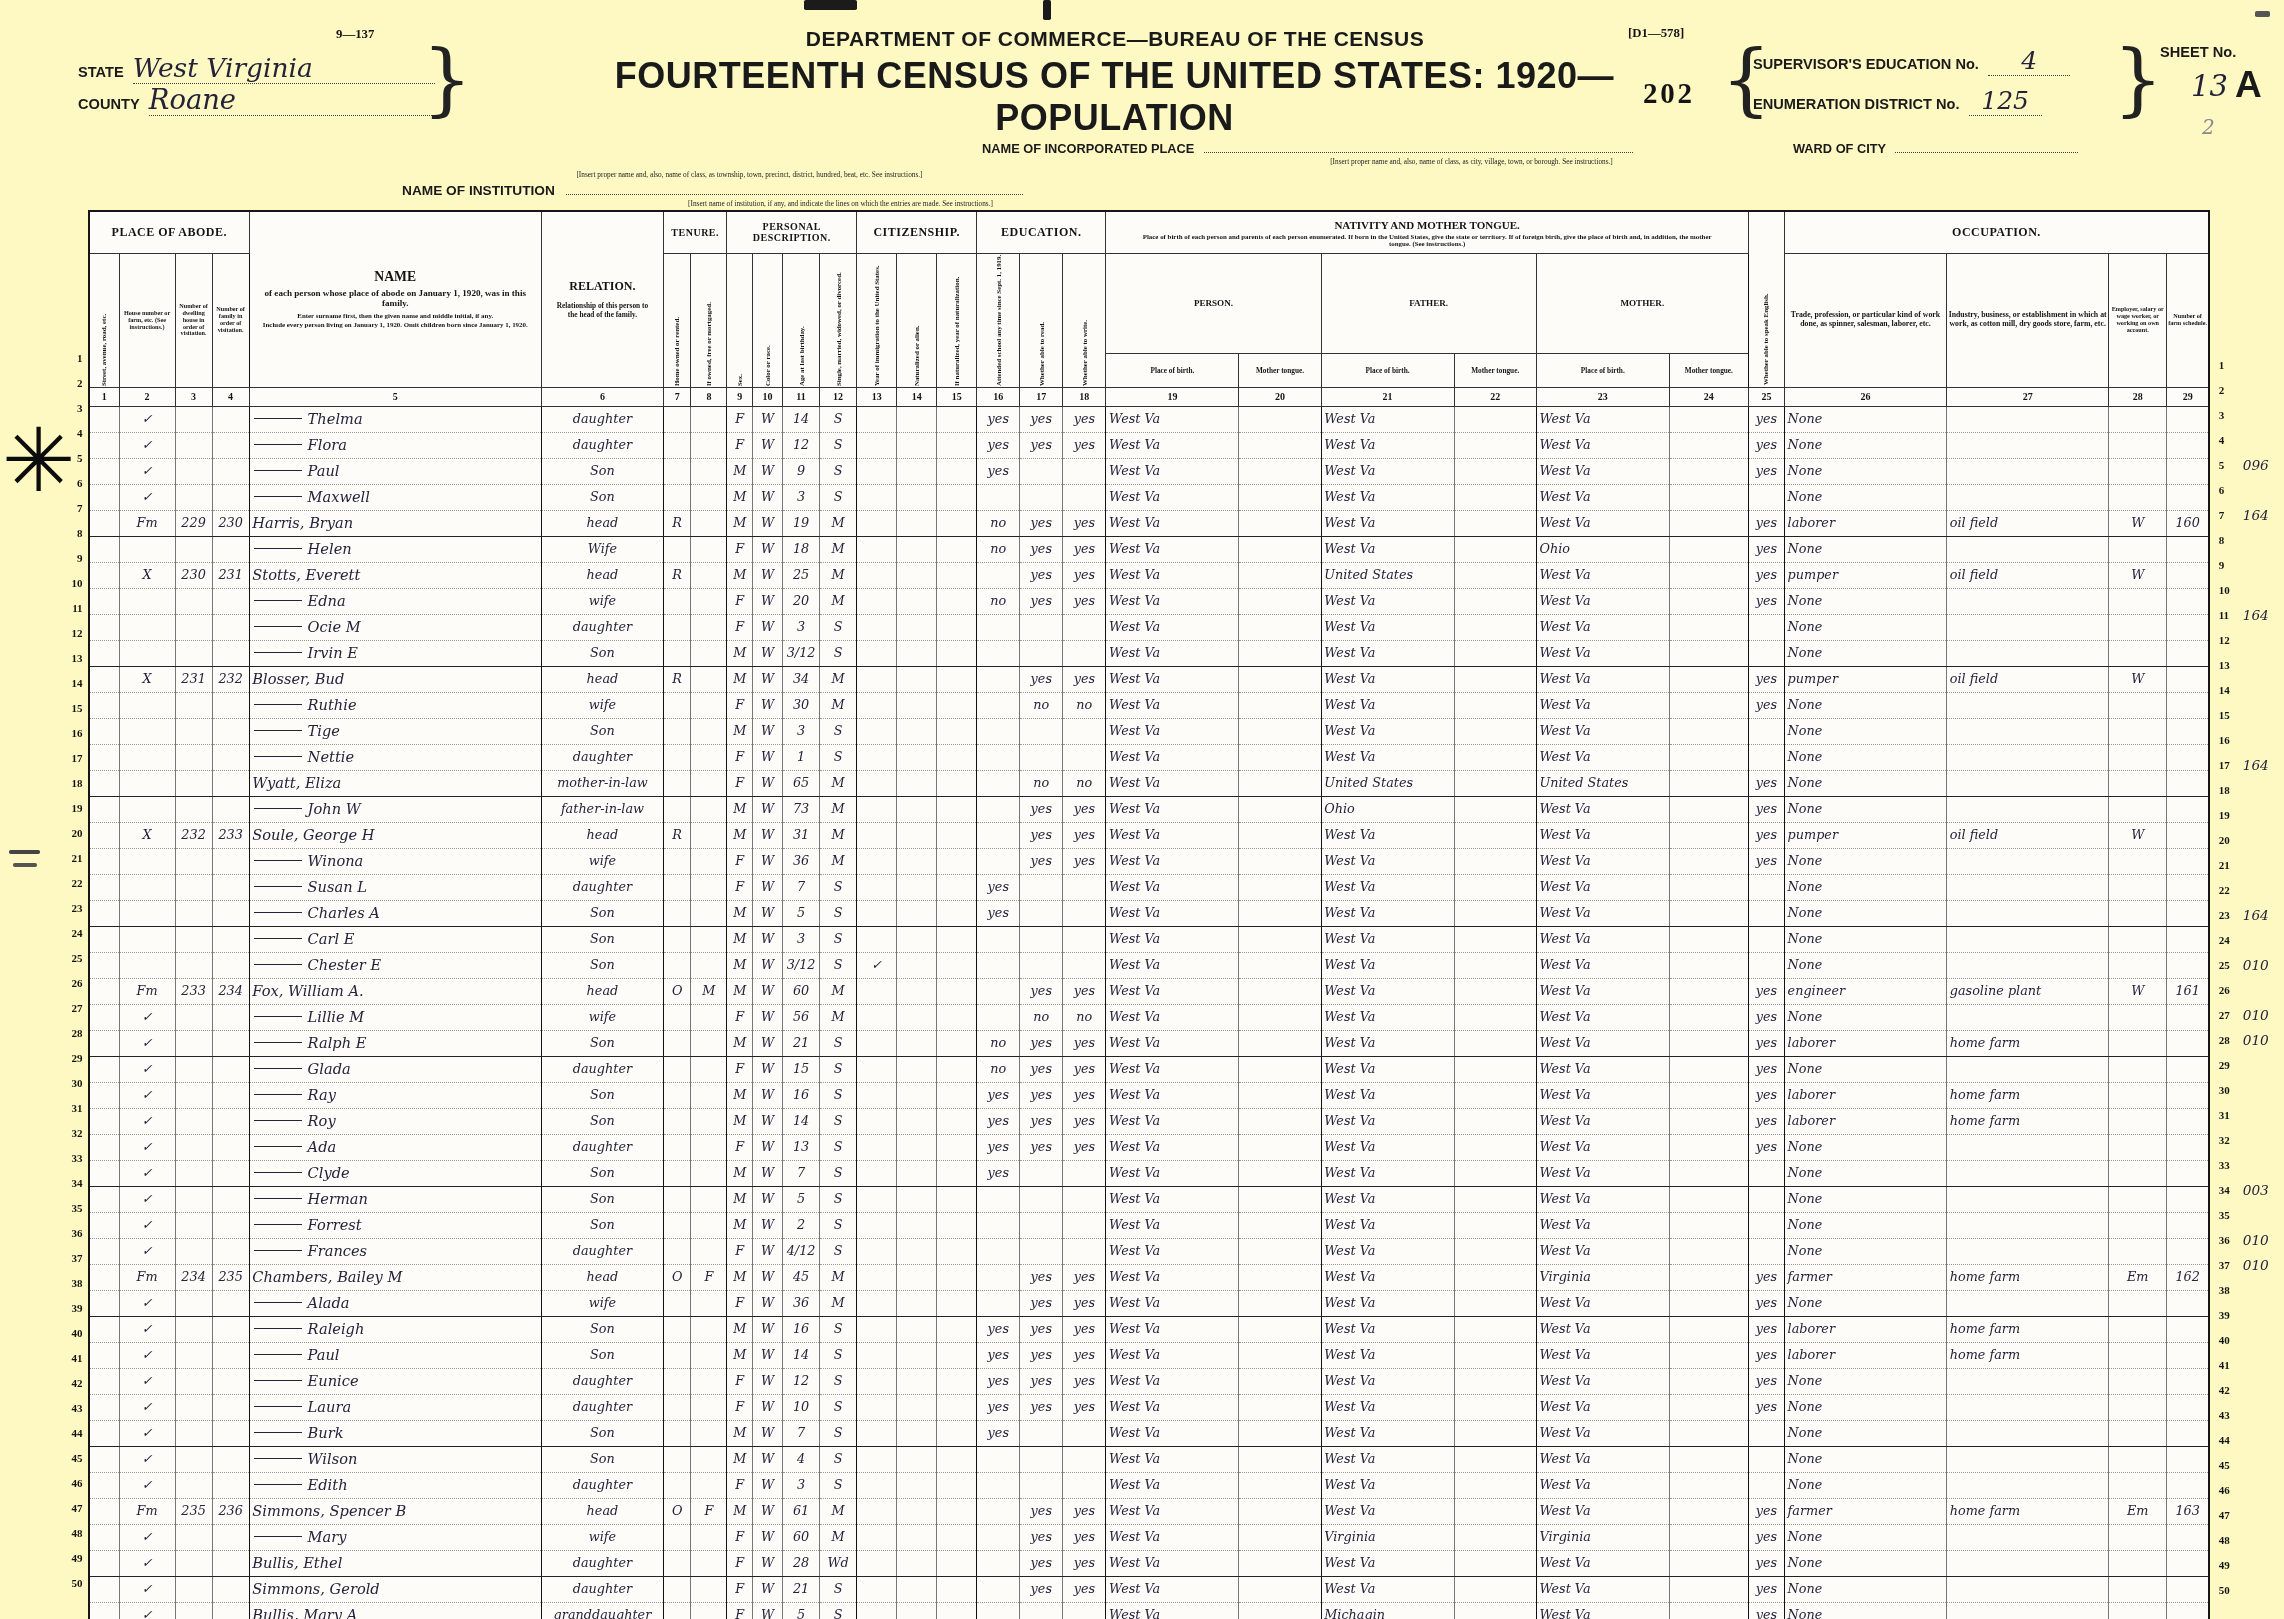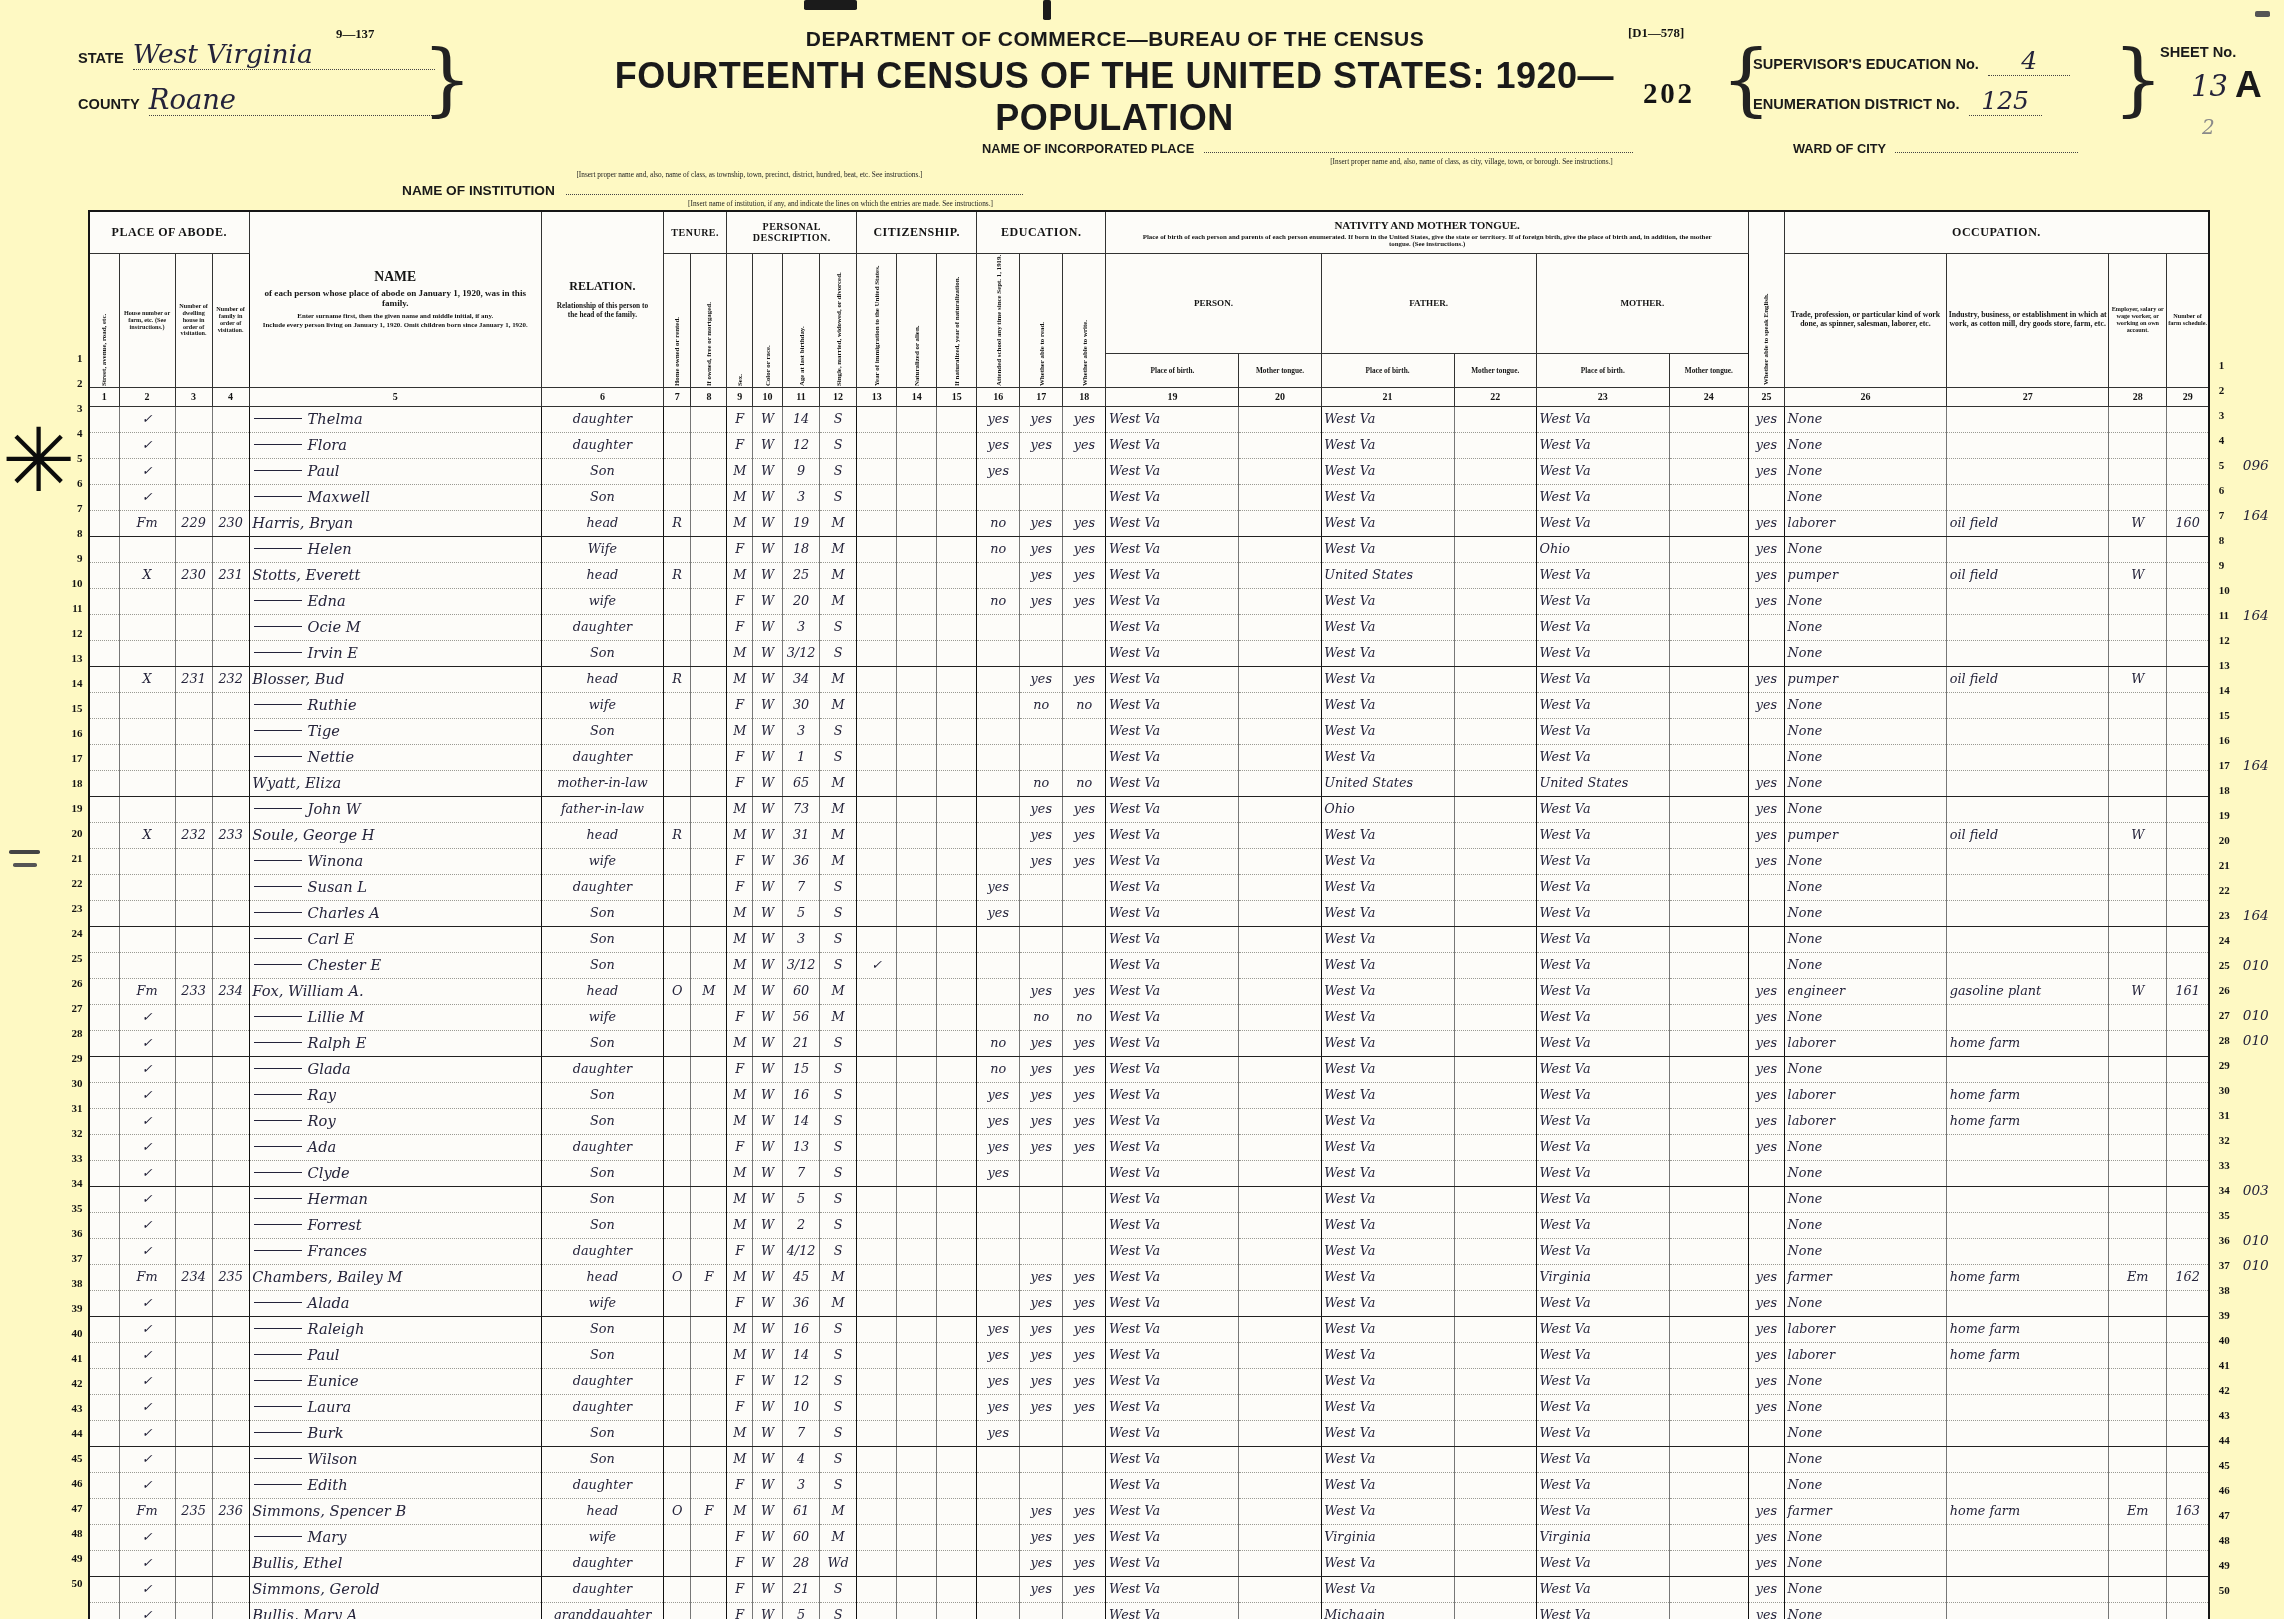--- a/index.html
+++ b/index.html
@@ -58,21 +58,21 @@
   <div class="smudge abs" style="left:2255px;top:11px;width:14.6px;height:6.4px;background:#555"></div>
   <div class="smudge abs" style="left:9.1px;top:850px;width:31px;height:3.7px;background:#444"></div>
   <div class="smudge abs" style="left:12.8px;top:863px;width:24px;height:3.7px;background:#555"></div>
 
   <div class="abs" style="left:336px;top:27.4px;font-size:12.8px;font-weight:bold">9—137</div>
   <div class="abs lbl" style="left:585px;top:27.4px;width:1060px;text-align:center;font-size:21px;letter-spacing:0.5px">DEPARTMENT OF COMMERCE—BUREAU OF THE CENSUS</div>
   <div class="abs lbl" style="left:539px;top:55px;width:1151px;text-align:center;font-size:36px;letter-spacing:0.5px">FOURTEENTH CENSUS OF THE UNITED STATES: 1920—POPULATION</div>
   <div class="abs" style="left:1628px;top:25.6px;font-size:12.8px;font-weight:bold">[D1—578]</div>
   <div class="abs" style="left:1643px;top:77px;font-size:29px;font-weight:bold;letter-spacing:2.7px">202</div>
 
-  <div class="abs" style="left:78px;top:38px">
+  <div class="abs" style="left:78px;top:52px">
     <span class="lbl" style="font-size:14.6px">STATE</span>
     <span class="hw dotu" style="font-size:26.5px;width:302px;margin-left:5.5px">West Virginia</span>
   </div>
   <div class="abs" style="left:78px;top:84px">
     <span class="lbl" style="font-size:14.6px">COUNTY</span>
     <span class="hw dotu" style="font-size:27.4px;width:283px;margin-left:5.5px">Roane</span>
   </div>
   <div class="abs brace" style="left:422px;top:33px;font-size:79px">}</div>
 
   <div class="abs note" style="left:512px;top:170px;width:475px;text-align:center">[Insert proper name and, also, name of class, as township, town, precinct, district, hundred, beat, etc.   See instructions.]</div>

